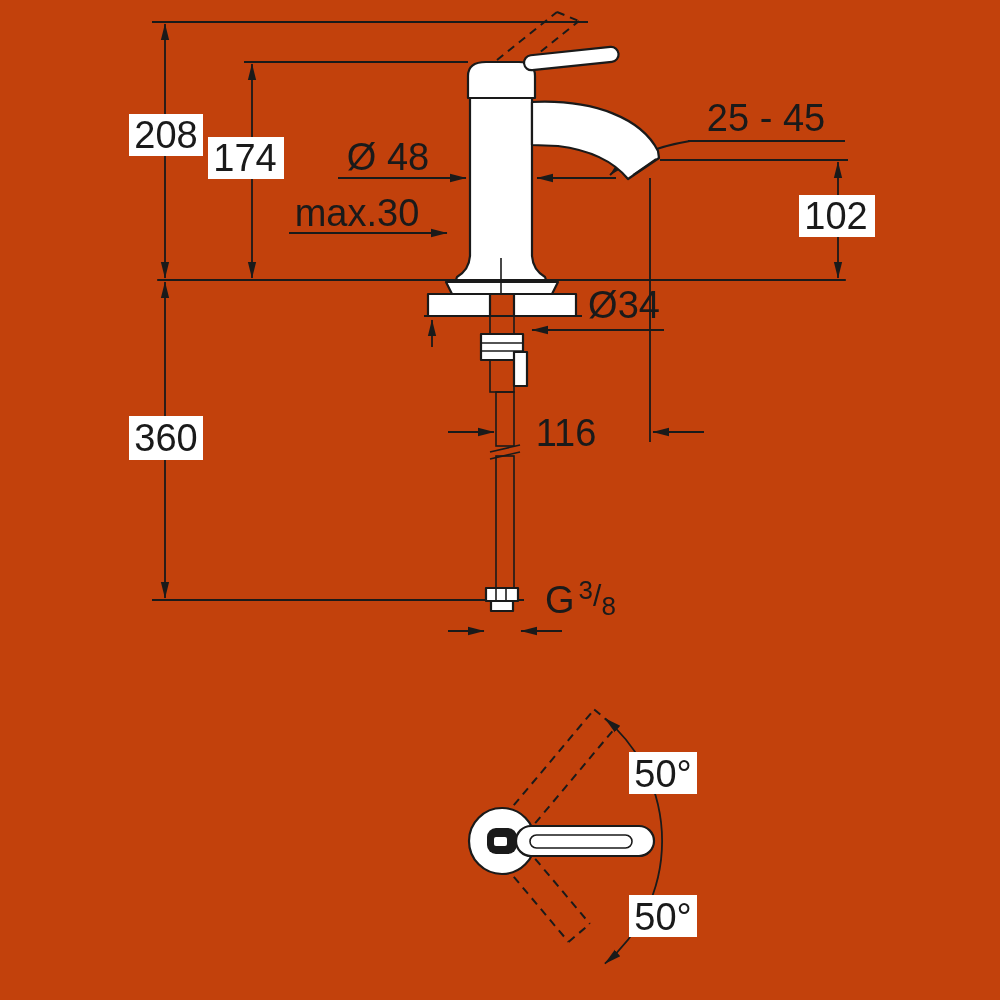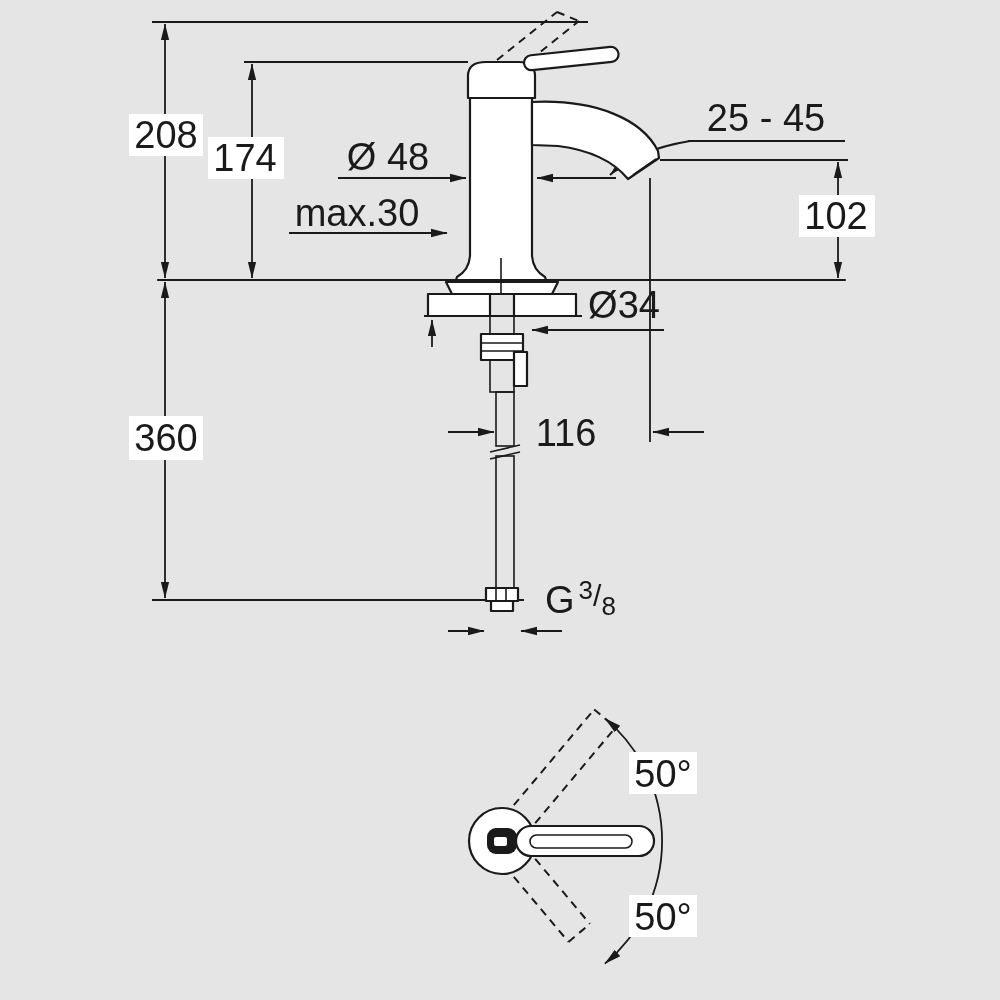--- a/index.html
+++ b/index.html
@@ -1,16 +1,16 @@
 <!DOCTYPE html>
 <html><head>
 <meta charset="utf-8">
 <style>
   html,body{margin:0;padding:0;background:#ffffff;}
-  .stage{position:relative;width:1000px;height:1000px;background:#e5e5e5;overflow:hidden;}
+  .stage{position:relative;width:1000px;height:1000px;background:#c2410c;overflow:hidden;}
   svg{display:block;}
   .obj{stroke:#1a1a1a;stroke-width:2.2;fill:none;stroke-linecap:round;stroke-linejoin:round;}
   .objf{stroke:#1a1a1a;stroke-width:2.2;fill:#ffffff;stroke-linejoin:round;}
   .thin{stroke:#1a1a1a;stroke-width:1.6;fill:none;}
   .dim{stroke:#1a1a1a;stroke-width:1.8;fill:none;}
   .dash{stroke:#1a1a1a;stroke-width:2;fill:none;stroke-dasharray:8 6;}
   .lbl{font-family:"Liberation Sans","DejaVu Sans",sans-serif;font-size:38px;fill:#1a1a1a;}
   .mid{text-anchor:middle;}
   .bg{fill:#ffffff;stroke:none;}
 </style>

